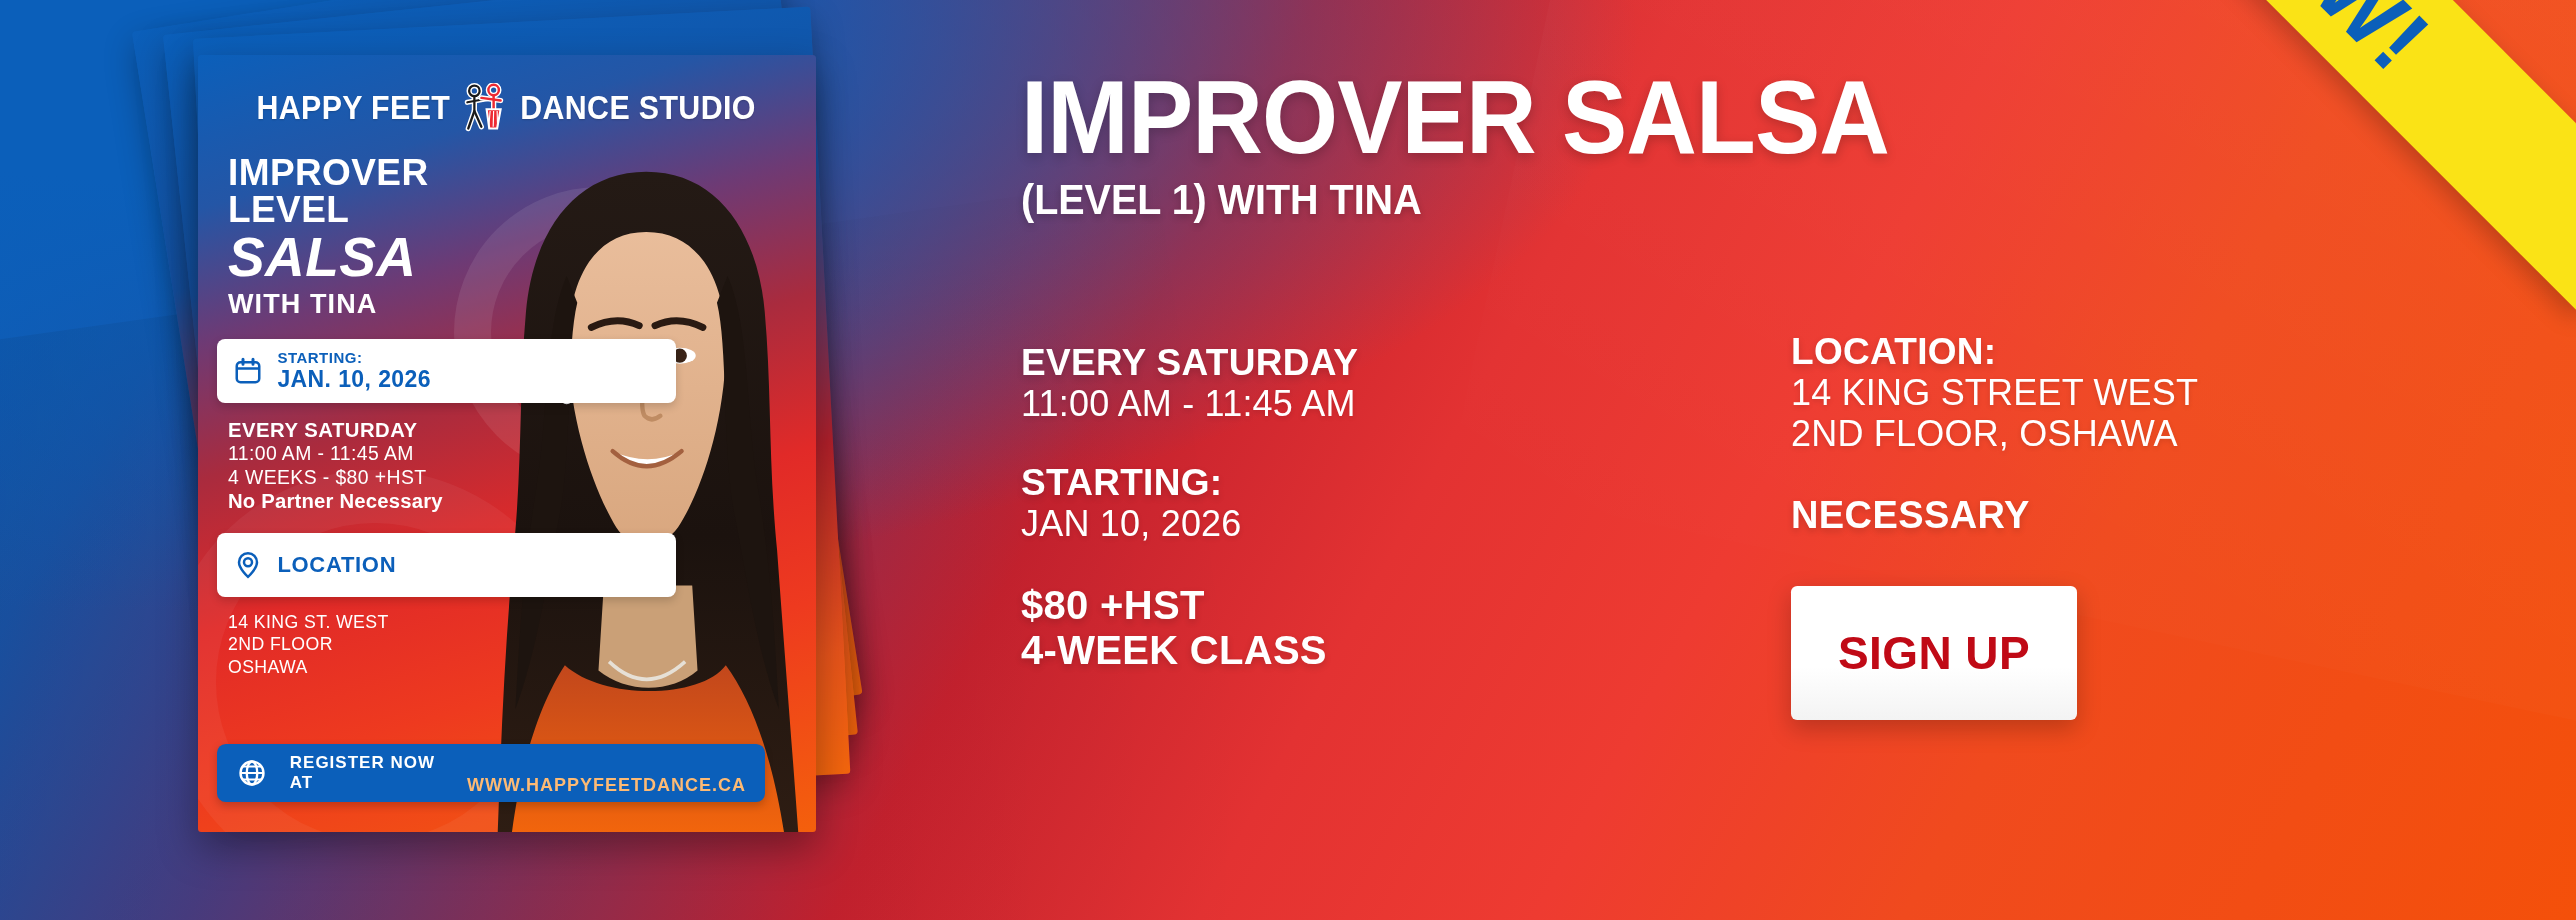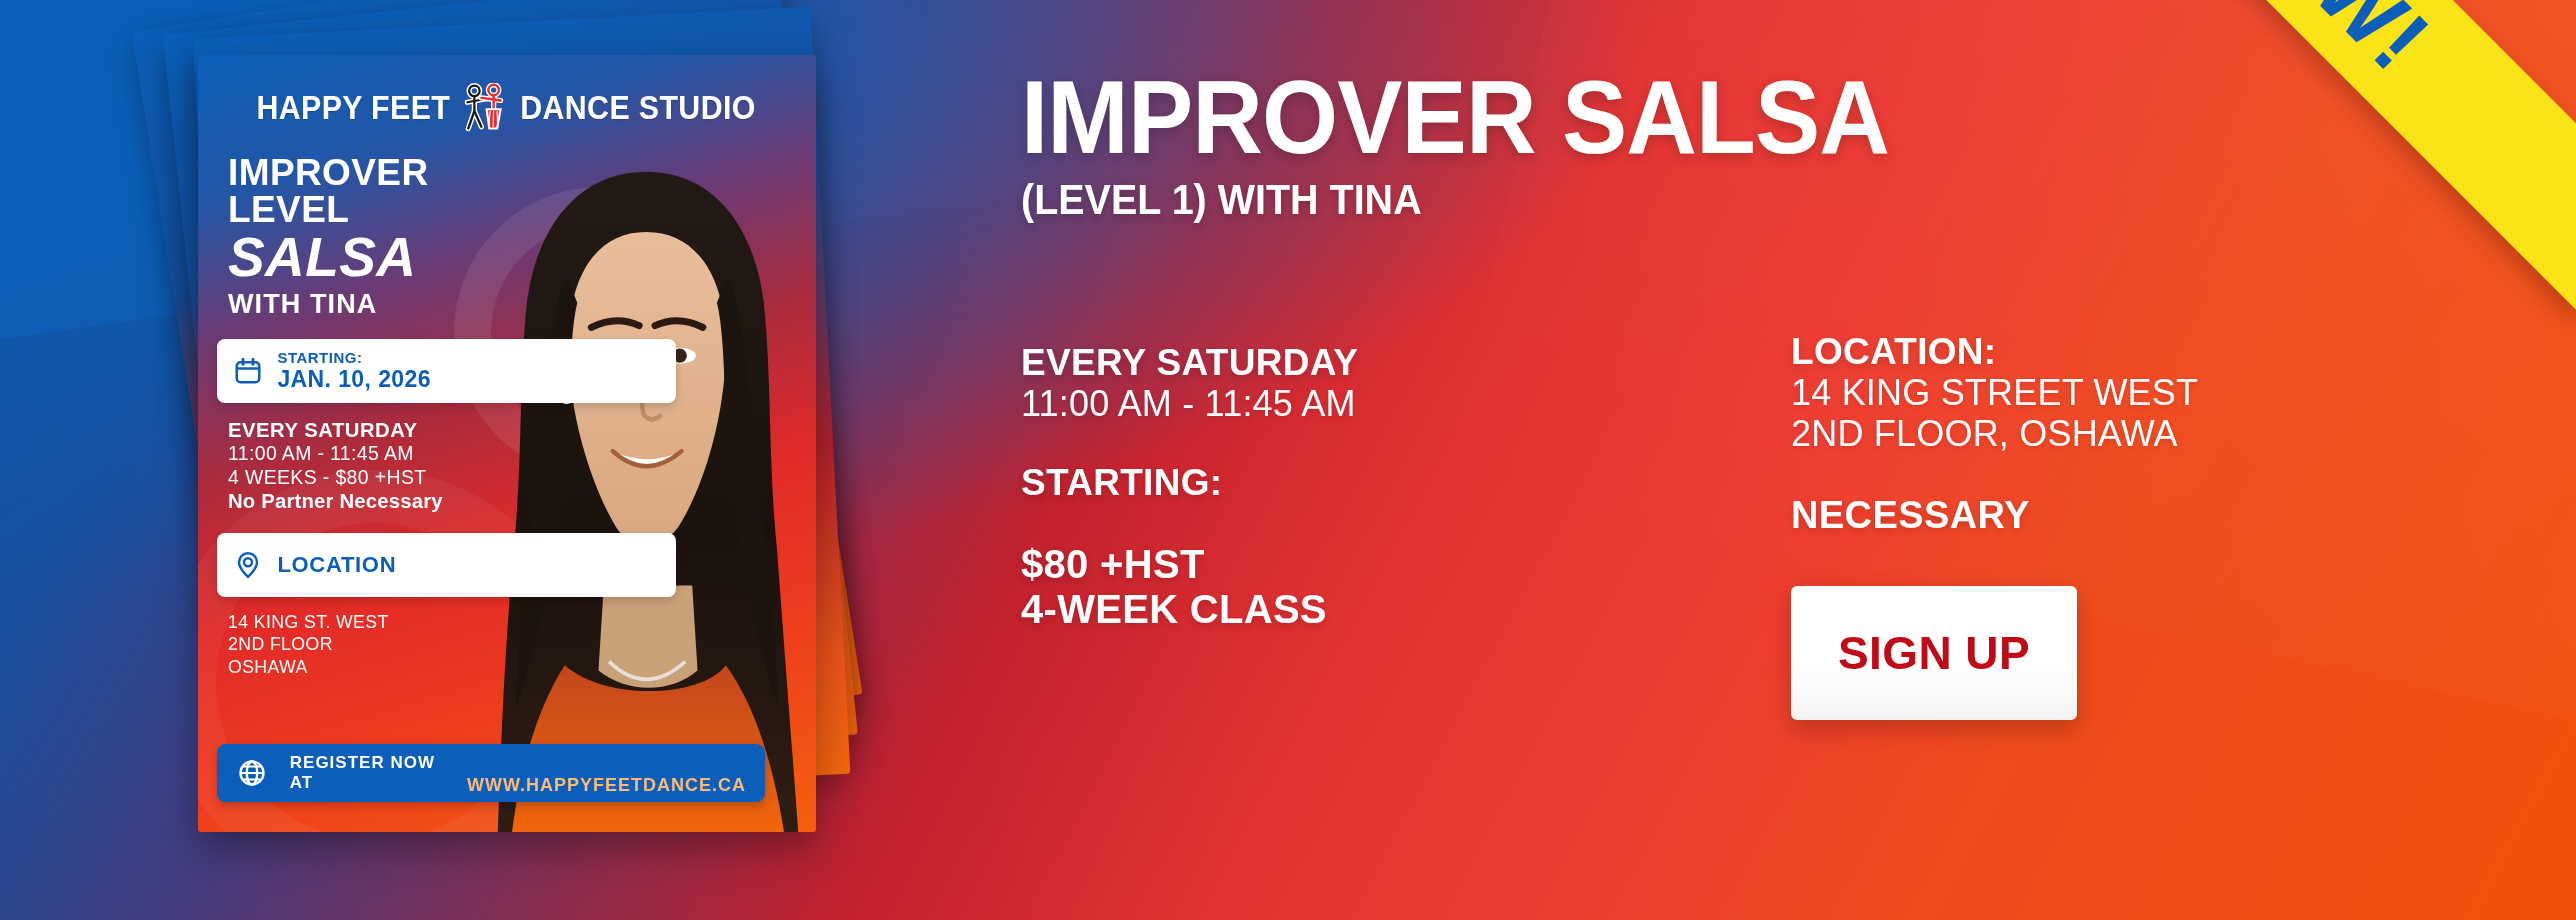--- a/index.html
+++ b/index.html
@@ -404,20 +404,21 @@
     <div id="headline">IMPROVER SALSA</div>
     <div id="subhead">(LEVEL 1) WITH TINA</div>
 
     <div id="col-left">
       <div class="grp">
         <div class="grp-head">EVERY SATURDAY</div>
         <div class="grp-sub">11:00 AM - 11:45 AM</div>
       </div>
       <div class="grp">
         <div class="grp-head">STARTING:</div>
+        <div class="grp-sub">JAN 10, 2026</div>
       </div>
       <div class="grp">
         <div id="price-line-1">$80 +HST</div>
         <div id="price-line-2">4-WEEK CLASS</div>
       </div>
     </div>
 
     <div id="col-right">
       <div class="grp">
         <div class="grp-head">LOCATION:</div>

